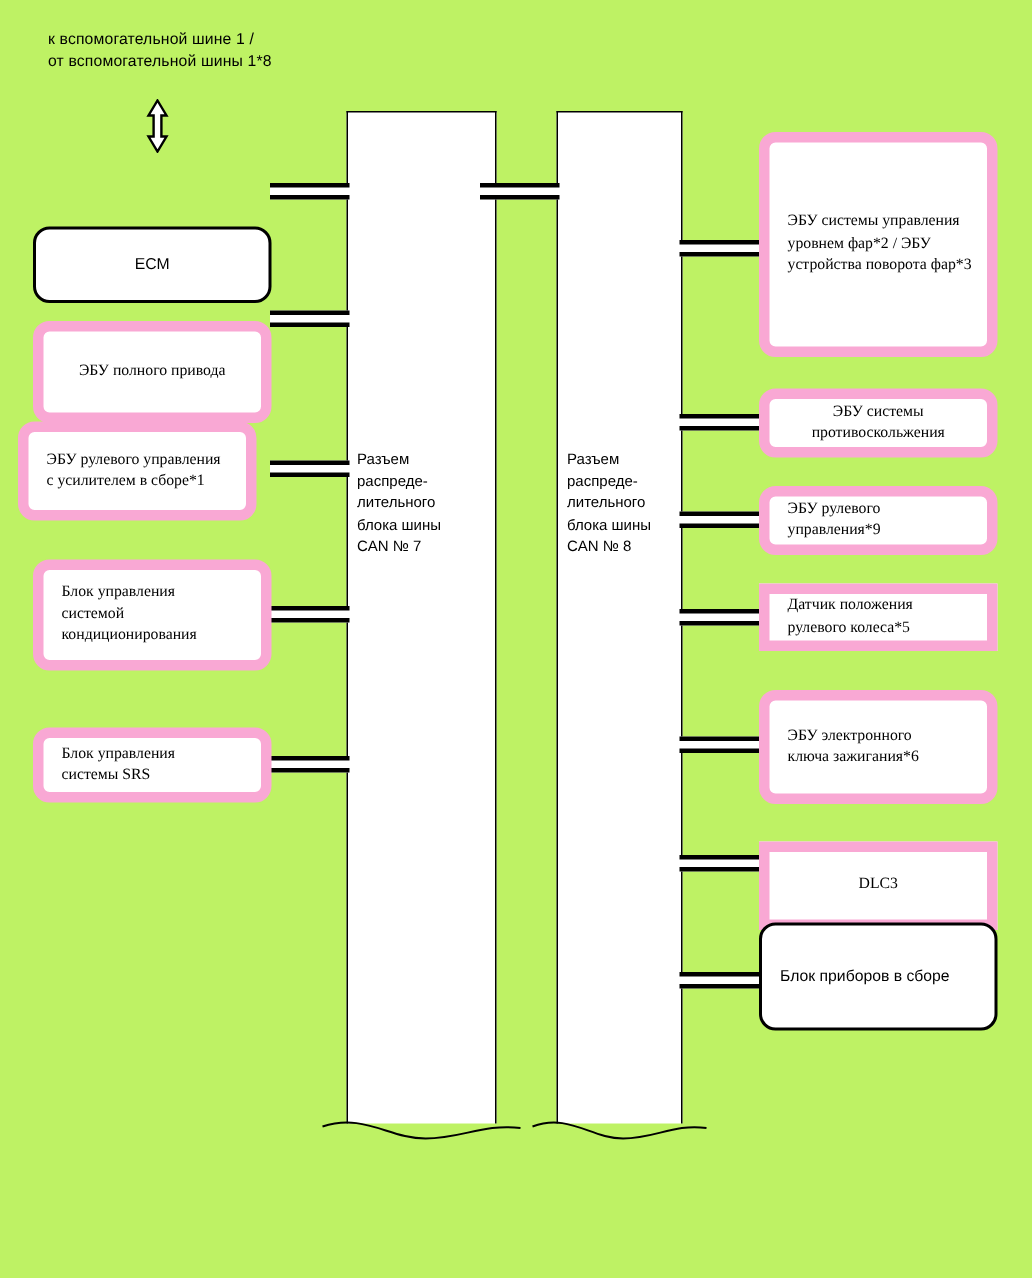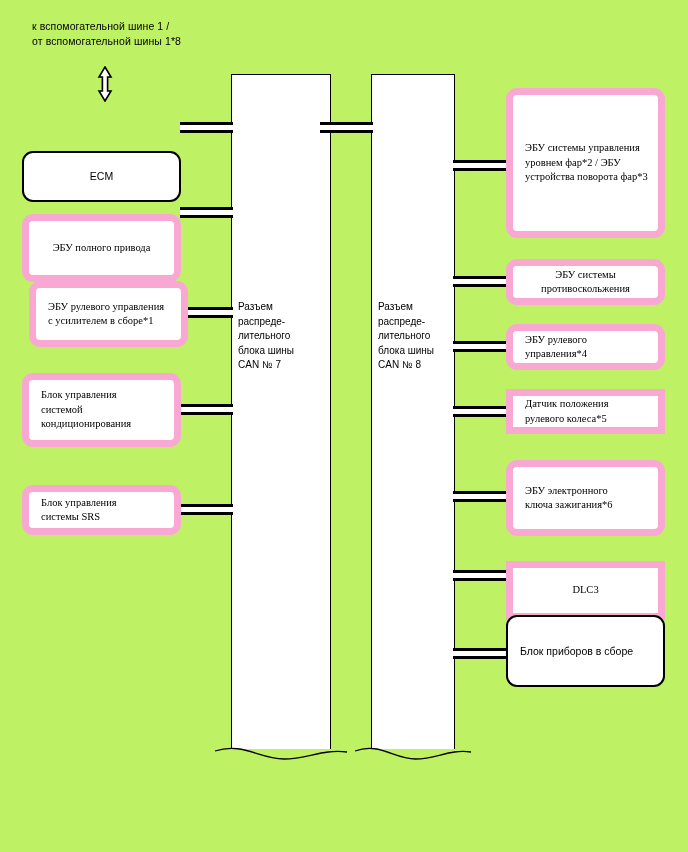--- a/index.html
+++ b/index.html
@@ -185,37 +185,37 @@
       </div>
       <div class="conn" style="left: 453px; top: 648px; width: 55px; height: 11px;">
         <span class="wire top"></span>
         <span class="wire bot"></span>
       </div>
     </div>
 
   <div id="left-nodes-layer">
       <div class="box thick rounded-r center" style="left: 22px; top: 105px; width: 159px; height: 51px; margin-top: 46px;"><span class="txt">ECM</span></div>
       <div class="box thin rounded-r center" style="left: 22px; top: 182px; width: 159px; height: 68px; margin-top: 32px;"><span class="txt">ЭБУ полного привода</span></div>
-      <div class="box thin rounded-r left" style="left: 29px; top: 281px; width: 159px; height: 66px;"><span class="txt">ЭБУ рулевого управления
+      <div class="box thin rounded-r left" style="left: 12px; top: 281px; width: 159px; height: 66px;"><span class="txt">ЭБУ рулевого управления
 с усилителем в сборе*1</span></div>
       <div class="box thin rounded-r left" style="left: 22px; top: 373px; width: 159px; height: 74px;"><span class="txt">Блок управления
 системой
 кондиционирования</span></div>
       <div class="box thin rounded-r left" style="left: 22px; top: 485px; width: 159px; height: 50px;"><span class="txt">Блок управления
 системы SRS</span></div>
     </div>
 
   <div id="right-nodes-layer">
       <div class="box thin rounded-r left" style="left: 506px; top: 88px; width: 159px; height: 150px;"><span class="txt">ЭБУ системы управления
 уровнем фар*2 / ЭБУ
 устройства поворота фар*3</span></div>
       <div class="box thin rounded-r center" style="left: 506px; top: 259px; width: 159px; height: 46px;"><span class="txt">ЭБУ системы
 противоскольжения</span></div>
       <div class="box thin rounded-r left" style="left: 506px; top: 324px; width: 159px; height: 46px;"><span class="txt">ЭБУ рулевого
-управления*4</span></div>
+управления*9</span></div>
       <div class="box thin square-r left" style="left: 506px; top: 389px; width: 159px; height: 45px; align-items: center;"><span class="txt">Датчик положения
 рулевого колеса*5</span></div>
       <div class="box thin rounded-r left" style="left: 506px; top: 460px; width: 159px; height: 76px;"><span class="txt">ЭБУ электронного
 ключа зажигания*6</span></div>
       <div class="box thin square-r center" style="left: 506px; top: 561px; width: 159px; height: 59px;"><span class="txt">DLC3</span></div>
       <div class="box thick rounded-r left" style="left: 506px; top: 615px; width: 159px; height: 72px;"><span class="txt">Блок приборов в сборе</span></div>
     </div>
 
 </div>
 

